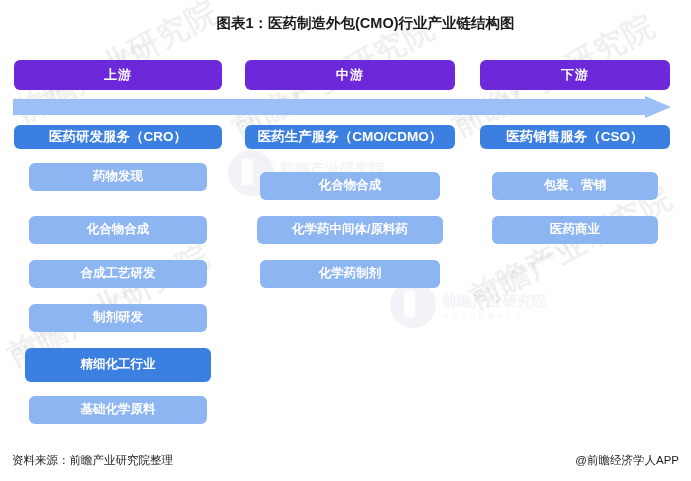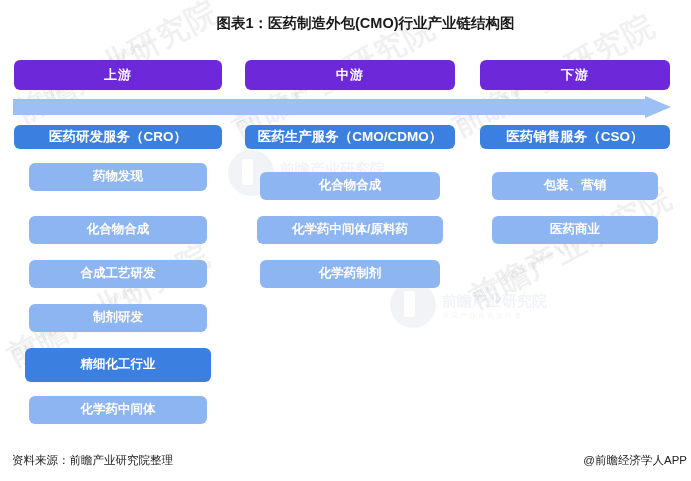--- a/index.html
+++ b/index.html
@@ -141,21 +141,21 @@
 
   
   .footer-text {
     position: absolute;
     font-size: 11.5px;
     color: #222;
     z-index: 10;
     white-space: nowrap;
   }
   #source-note { left: 12px; top: 453px; }
-  #brand-note  { right: 4px; top: 453px; }
+  #brand-note  { right: 12px; top: 453px; }
 </style>
 </head>
 <body>
 
 <div id="watermarks">
   <div class="wm wm-big" style="left:8px;  top:96px;  transform: rotate(-28deg);">前瞻产业研究院</div>
   <div class="wm wm-sm" style="left:18px; top:104px; transform: rotate(-28deg);">中国产业咨询领导者（8395991）</div>
 
   <div class="wm wm-big" style="left:225px; top:112px; transform: rotate(-28deg);">前瞻产业研究院</div>
   <div class="wm wm-sm" style="left:235px; top:120px; transform: rotate(-28deg);">中国产业咨询领导者（8395991）</div>
@@ -190,21 +190,21 @@
 <div id="chart">
 
   <div class="col" style="left:14px; top:0; width:208px; height:481px;">
     <div class="box header" style="left:0; top:60px; width:208px;">上游</div>
     <div class="box service" style="left:0; top:125px; width:208px;">医药研发服务（CRO）</div>
     <div class="box item" style="left:15px; top:163px; width:178px;">药物发现</div>
     <div class="box item" style="left:15px; top:216px; width:178px;">化合物合成</div>
     <div class="box item" style="left:15px; top:260px; width:178px;">合成工艺研发</div>
     <div class="box item" style="left:15px; top:304px; width:178px;">制剂研发</div>
     <div class="box item accent" style="left:11px; top:348px; width:186px; height:34px;">精细化工行业</div>
-    <div class="box item" style="left:15px; top:396px; width:178px;">化学药中间体</div>
+    <div class="box item" style="left:15px; top:396px; width:178px;">基础化学原料</div>
   </div>
 
   <div class="col" style="left:245px; top:0; width:210px; height:481px;">
     <div class="box service" style="left:0; top:125px; width:210px;">医药生产服务（CMO/CDMO）</div>
     <div class="box header" style="left:0; top:60px; width:210px;">中游</div>
     <div class="box item" style="left:15px; top:172px; width:180px;">化合物合成</div>
     <div class="box item" style="left:12px; top:216px; width:186px;">化学药中间体/原料药</div>
     <div class="box item" style="left:15px; top:260px; width:180px;">化学药制剂</div>
   </div>
 

